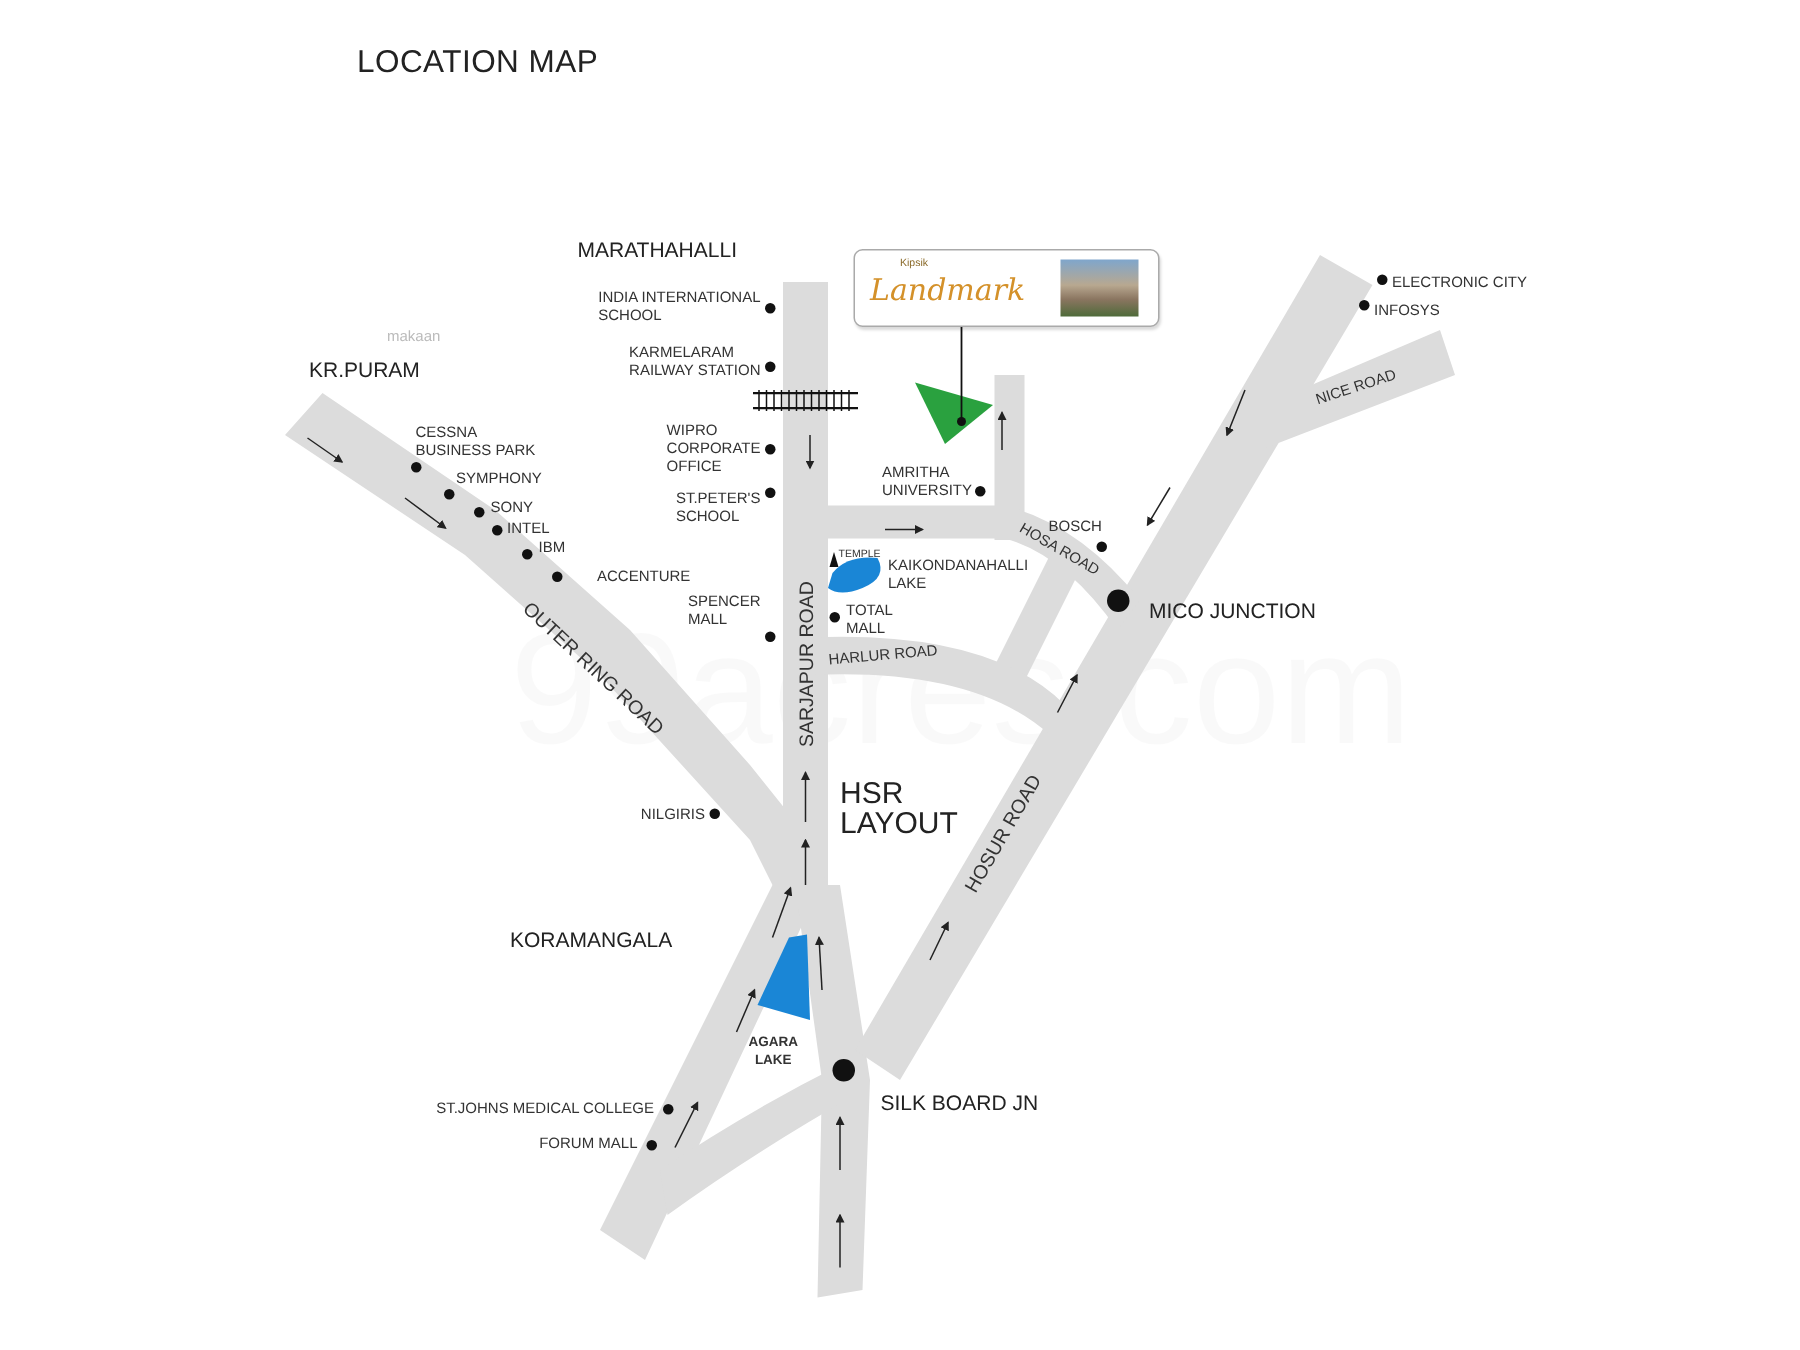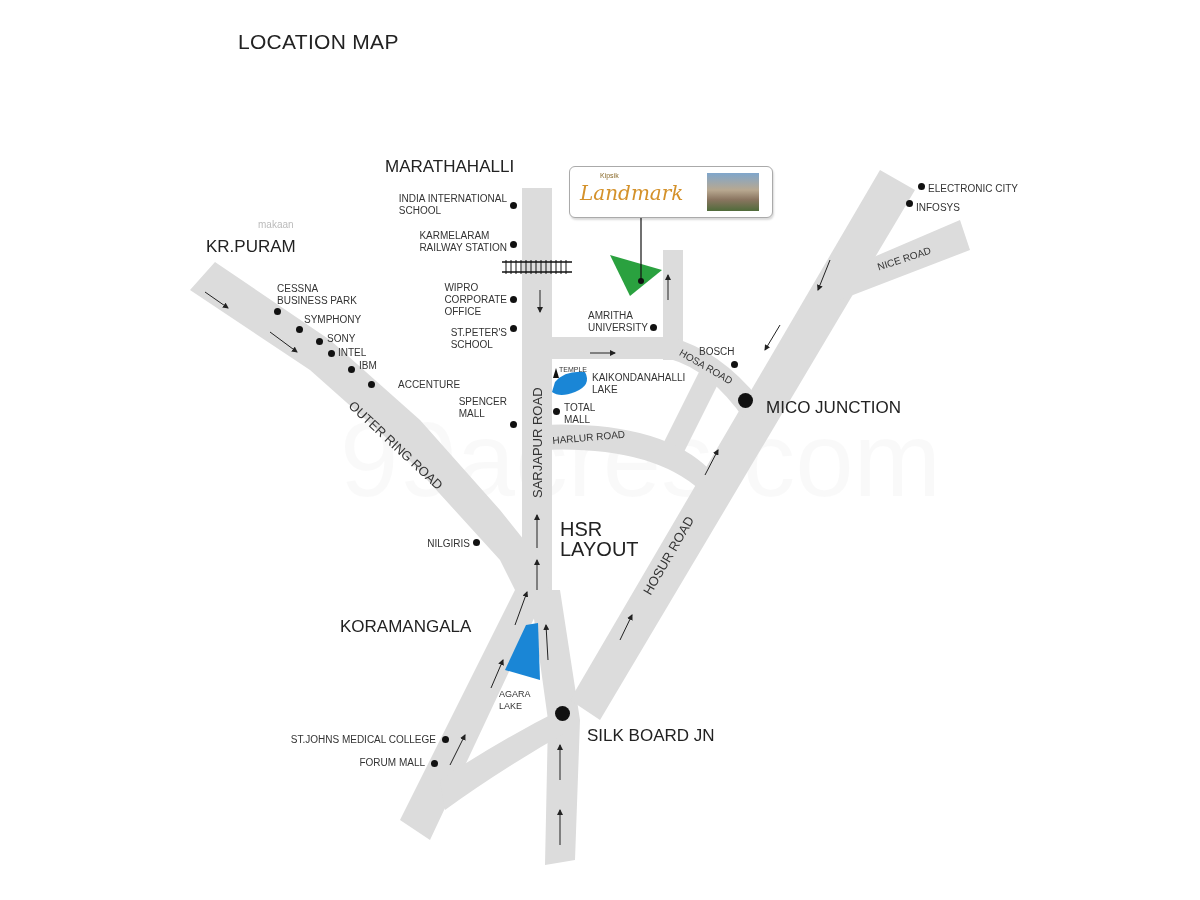--- a/index.html
+++ b/index.html
@@ -1,21 +1,21 @@
 <!DOCTYPE html>
 <html><head>
 <meta charset="utf-8">
 <style>
   html, body { margin: 0; padding: 0; background: #ffffff; }
   body { width: 1200px; height: 900px; position: relative; overflow: hidden; font-family: "Liberation Sans", sans-serif; color: #222; }
   .title { position: absolute; left: 238px; top: 30px; font-size: 21px; color: #222; letter-spacing: 0.3px; }
   svg.map { position: absolute; left: 0; top: 0; }
   .lbl { position: absolute; font-size: 10px; line-height: 12px; color: #333; text-transform: uppercase; white-space: nowrap; }
   .lbl.r { text-align: left; }
-  .area { position: absolute; font-size: 17px; line-height: 19px; color: #222; white-space: nowrap; }
+  .area { position: absolute; font-size: 14px; line-height: 19px; color: #222; white-space: nowrap; }
   .area.big { font-size: 20px; }
   .dot { position: absolute; width: 7px; height: 7px; border-radius: 50%; background: #111; }
   .jn { position: absolute; width: 15px; height: 15px; border-radius: 50%; background: #111; }
   .road-lbl { position: absolute; font-size: 13px; color: #333; white-space: nowrap; transform-origin: left top; }
   .road-lbl.sm { font-size: 10px; }
   .logo-box { position: absolute; left: 569px; top: 166px; width: 202px; height: 50px; border: 1px solid #aaa; border-radius: 6px; background: #fff; box-shadow: 1px 2px 2px rgba(0,0,0,0.15); }
   .logo-brand { position: absolute; left: 30px; top: 5px; font-size: 7px; color: #8a6a2a; }
   .logo-name { position: absolute; left: 10px; top: 14px; font-family: "DejaVu Serif", serif; font-style: italic; font-size: 20px; color: #d4912a; }
   .logo-photo { position: absolute; left: 137px; top: 6px; width: 52px; height: 38px; background: linear-gradient(180deg, #7fa6cc 0%, #b8a890 45%, #8a7560 70%, #4f6b3a 100%); }
   .watermark { position: absolute; left: 340px; top: 400px; font-size: 105px; color: rgba(0,0,0,0.025); font-family: "Liberation Sans", sans-serif; }
@@ -200,20 +200,20 @@
 <div class="dot" style="left:296px;top:326px;"></div>
 <div class="lbl" style="left:327px;top:333px;text-align:right;">SONY</div>
 <div class="dot" style="left:316px;top:338px;"></div>
 <div class="lbl" style="left:338px;top:347px;">INTEL</div>
 <div class="dot" style="left:328px;top:350px;"></div>
 <div class="lbl" style="left:359px;top:360px;">IBM</div>
 <div class="dot" style="left:348px;top:366px;"></div>
 <div class="lbl" style="left:362px;top:379px;margin-left:36px;">ACCENTURE</div>
 <div class="dot" style="left:368px;top:381px;"></div>
 
-<div class="lbl" style="left:499px;top:688px;text-align:left;font-size:9px;">
+<div class="lbl" style="left:499px;top:688px;text-align:center;font-size:9px;font-weight:bold;">
   <div>AGARA</div>
     <div>LAKE</div>
 </div>
 <div class="lbl r" style="right:764px;top:734px;">ST.JOHNS MEDICAL COLLEGE</div>
 <div class="dot" style="left:442px;top:736px;"></div>
 <div class="lbl r" style="right:775px;top:757px;">FORUM MALL</div>
 <div class="dot" style="left:431px;top:760px;"></div>
 
 </body></html>

